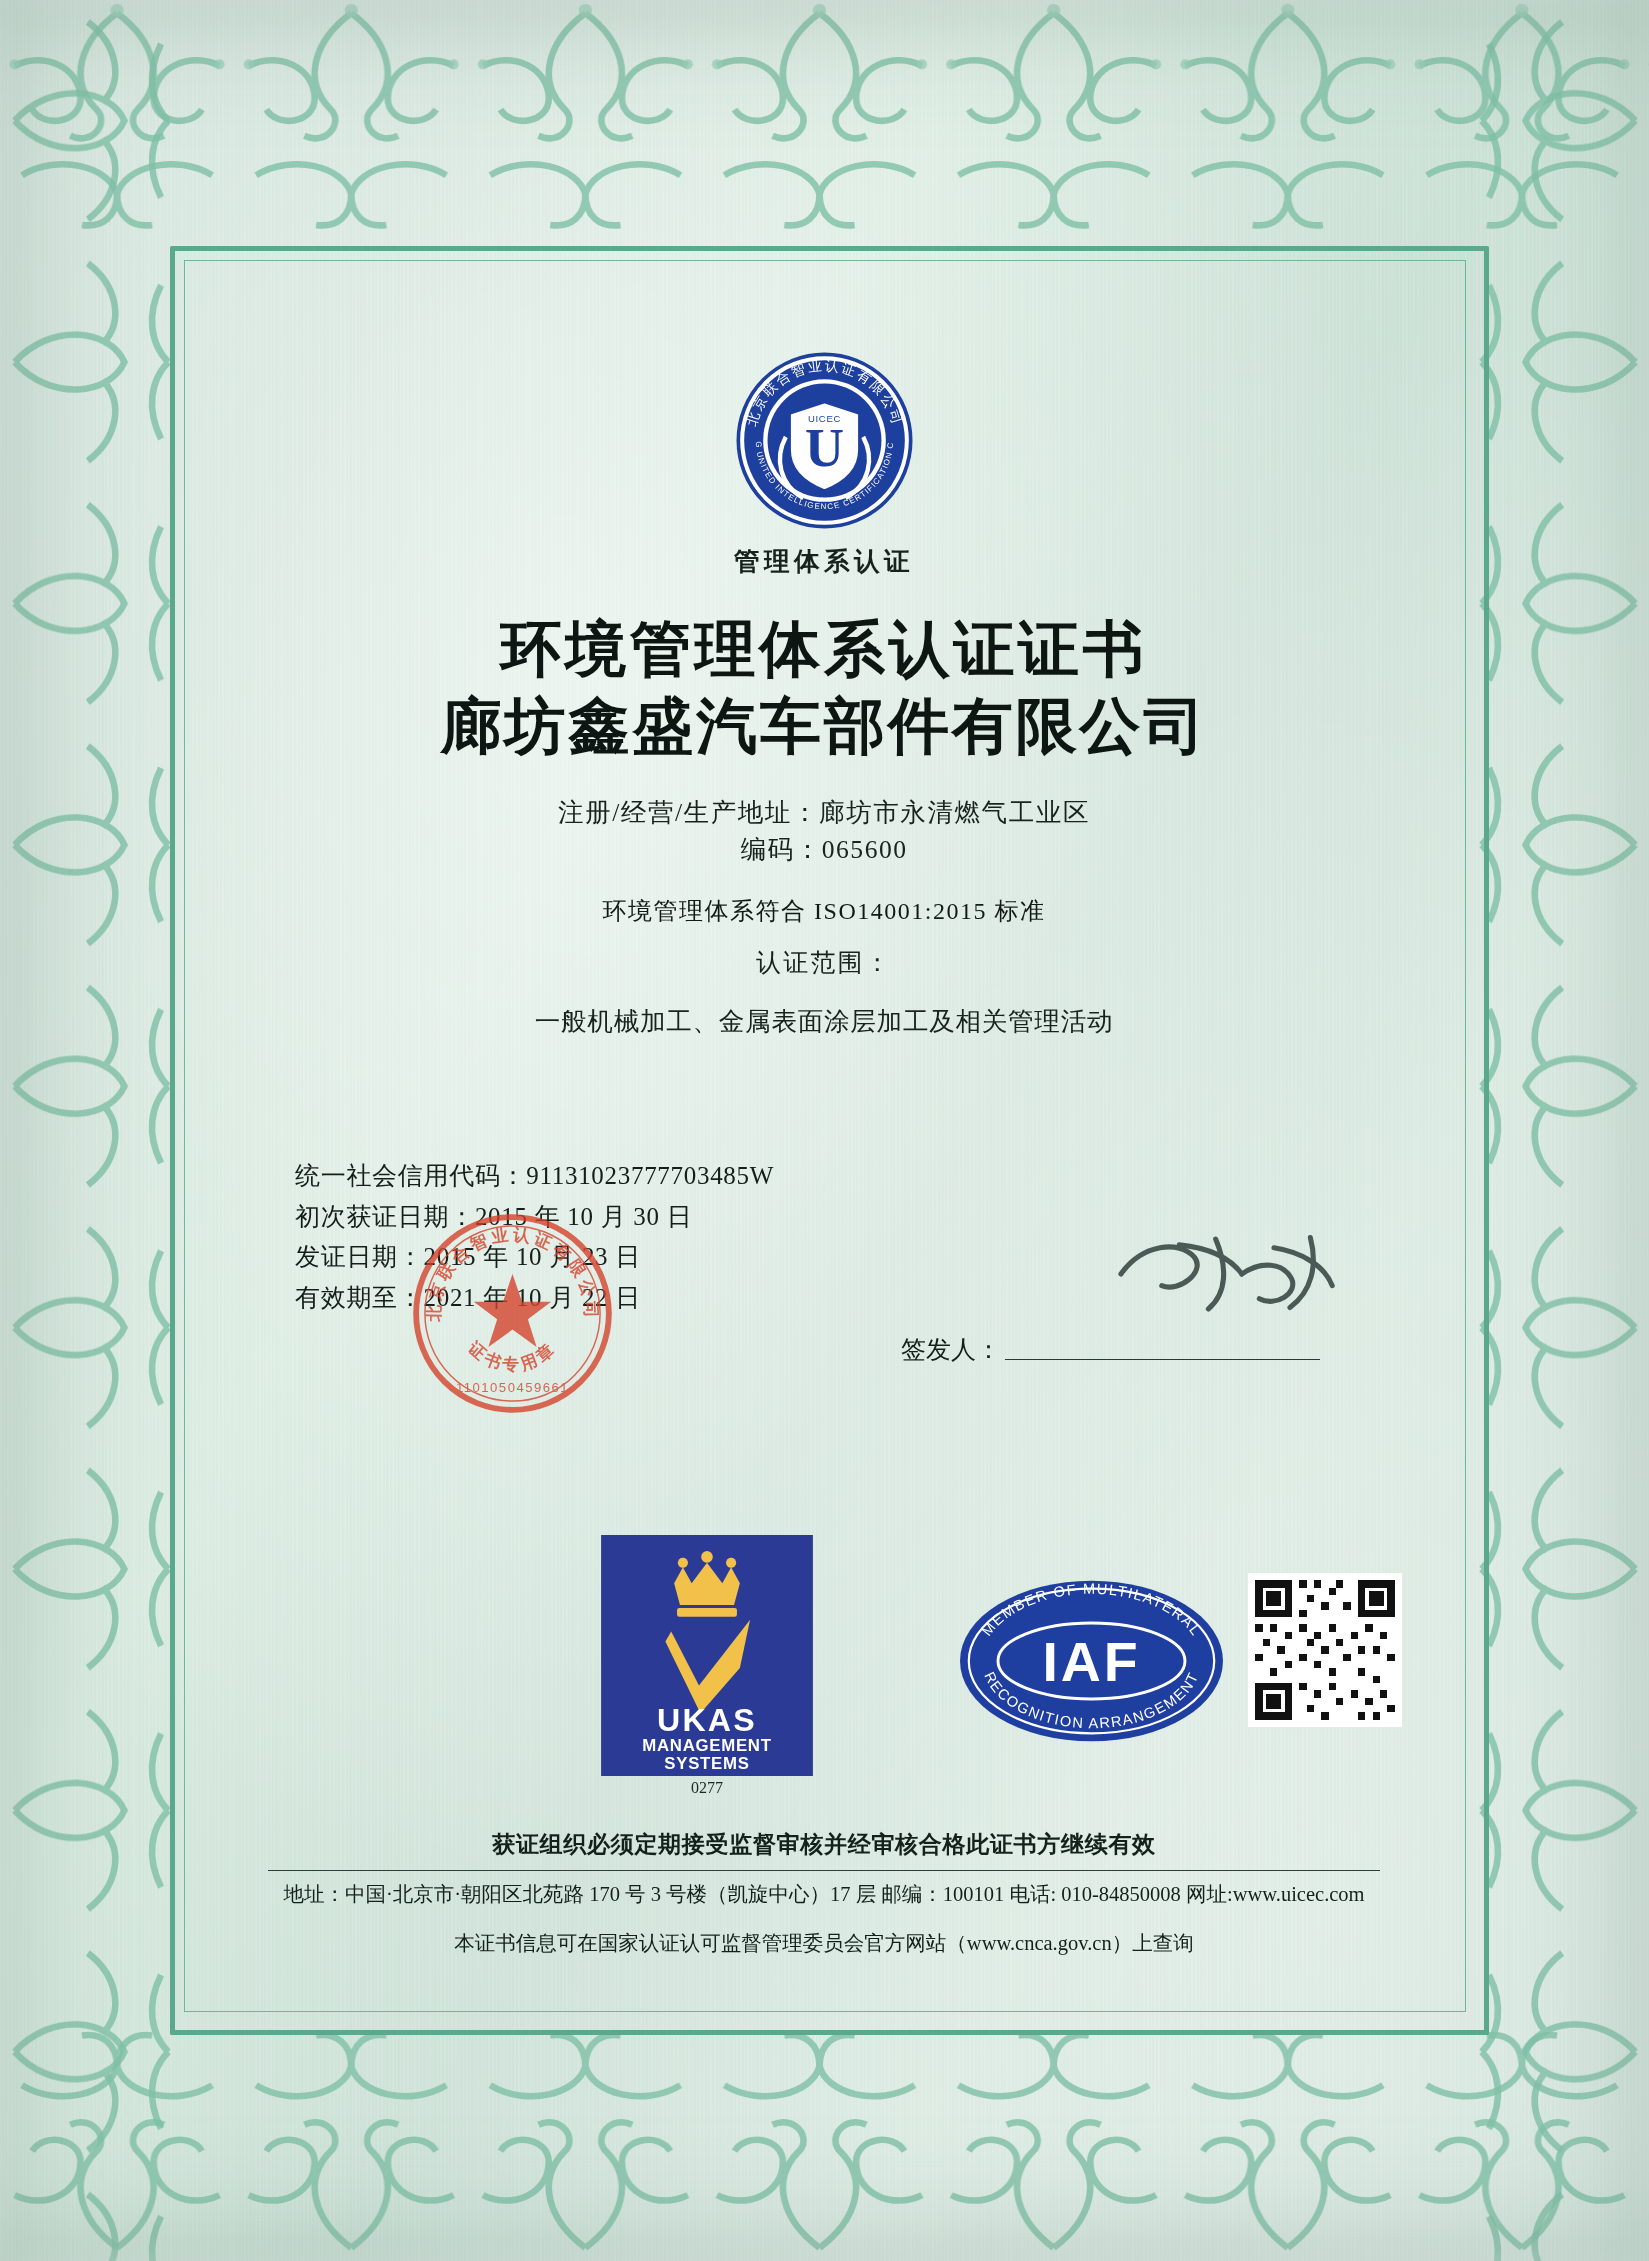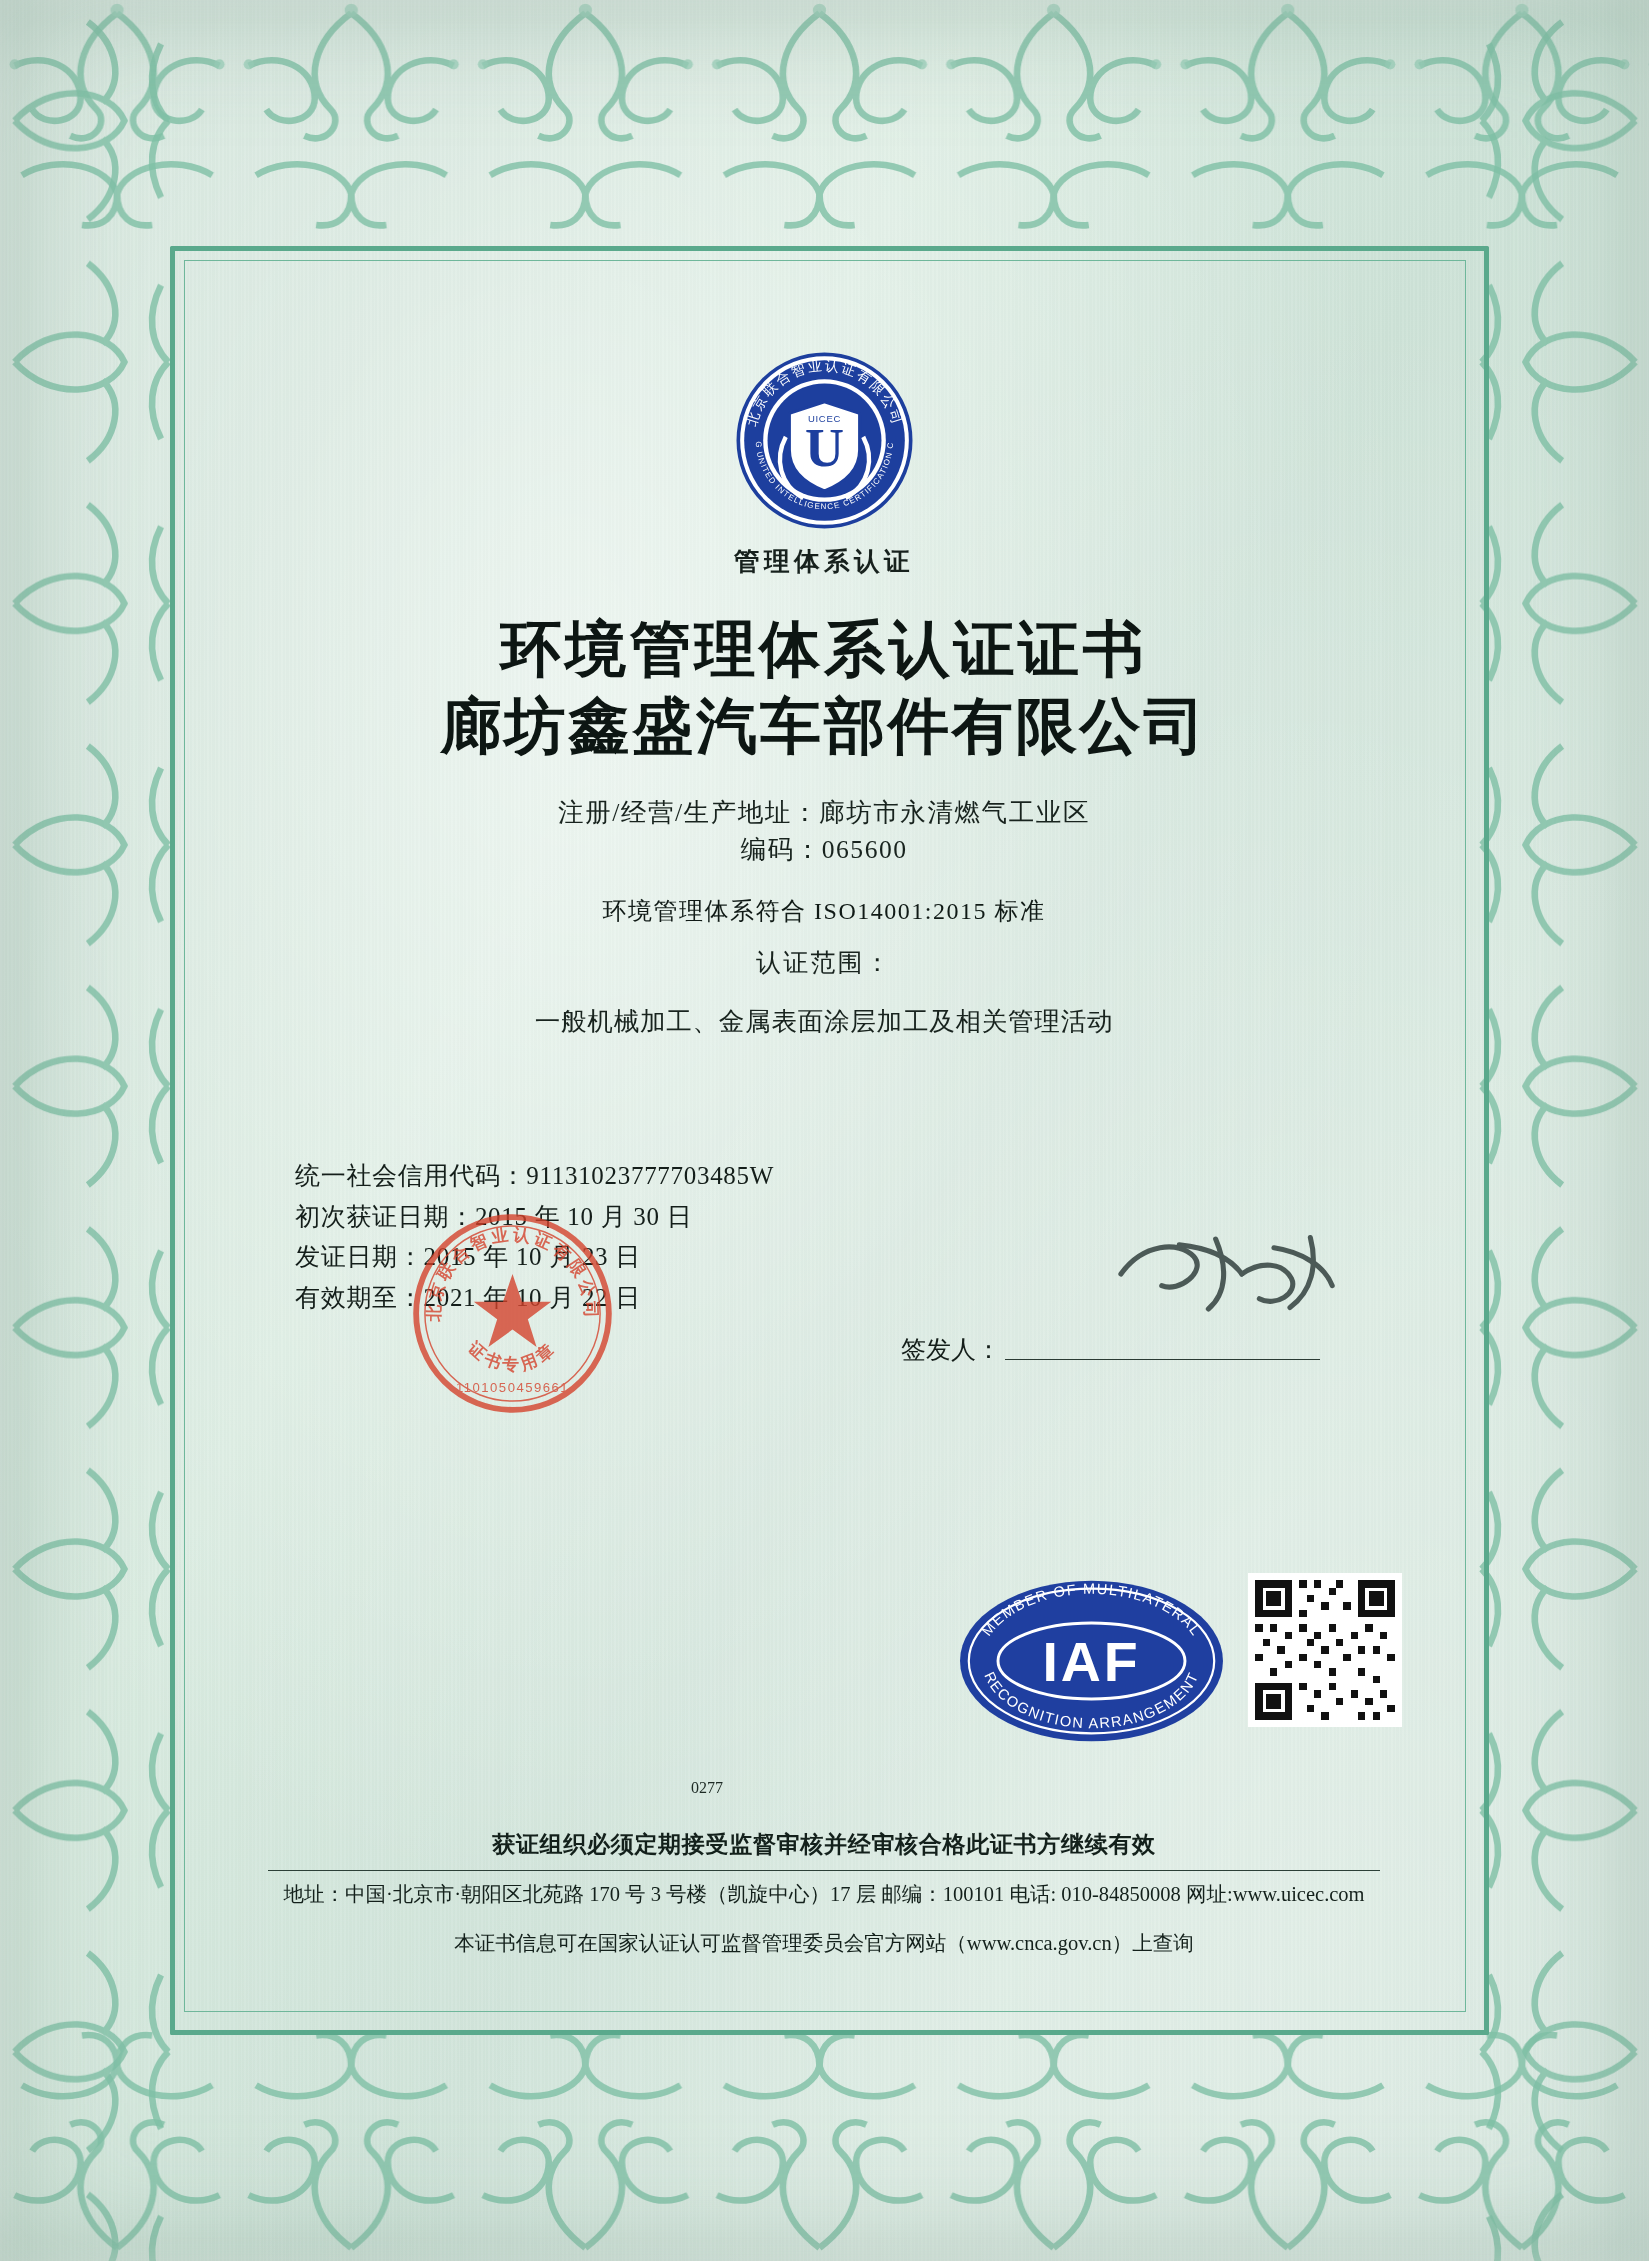--- a/index.html
+++ b/index.html
@@ -313,20 +313,38 @@
         <path d="M250 34 C 290 40, 320 60, 330 86"></path>
         <path d="M300 20 C 310 58, 302 94, 272 116"></path>
       </g>
     </svg>
   </div>
 
   <div id="sign-area">
     <span id="sign-label">签发人：</span><span id="sign-rule"></span>
   </div>
 
+  <div id="ukas">
+    <svg width="212" height="241" viewBox="0 0 290 330">
+      <rect x="0" y="0" width="290" height="330" fill="#2b3a94"></rect>
+
+      <g fill="#f2c14a">
+        <path d="M100 66 L112 44 L124 66 L145 38 L166 66 L178 44 L190 66 L182 96 L108 96 Z"></path>
+        <rect x="104" y="100" width="82" height="12" rx="3"></rect>
+        <circle cx="112" cy="38" r="7"></circle>
+          <circle cx="145" cy="30" r="8"></circle>
+          <circle cx="178" cy="38" r="7"></circle>
+      </g>
+
+      <path d="M96 132 L134 206 L204 116 L190 182 L136 244 L88 146 Z" fill="#f2c14a"></path>
+      <text x="145" y="268" font-family="Liberation Sans, sans-serif" font-size="44" font-weight="700" fill="#ffffff" text-anchor="middle" letter-spacing="3">UKAS</text>
+      <text x="145" y="296" font-family="Liberation Sans, sans-serif" font-size="23" font-weight="700" fill="#ffffff" text-anchor="middle" letter-spacing="1">MANAGEMENT</text>
+      <text x="145" y="320" font-family="Liberation Sans, sans-serif" font-size="23" font-weight="700" fill="#ffffff" text-anchor="middle" letter-spacing="1">SYSTEMS</text>
+    </svg>
+  </div>
   <div id="ukas-code">0277</div>
 
   <div id="iaf">
     <svg width="271" height="168" viewBox="0 0 370 230">
       <ellipse cx="185" cy="115" rx="180" ry="110" fill="#1f3fa0"></ellipse>
       <ellipse cx="185" cy="115" rx="168" ry="99" fill="none" stroke="#ffffff" stroke-width="3"></ellipse>
       <ellipse cx="185" cy="115" rx="128" ry="52" fill="none" stroke="#ffffff" stroke-width="4"></ellipse>
       <text x="185" y="142" font-family="Liberation Sans, sans-serif" font-size="76" font-weight="700" fill="#ffffff" text-anchor="middle" letter-spacing="4">IAF</text>
       <defs>
         <path id="iafTop" d="M185 115 m -150,0 a 150,92 0 1,1 300,0" fill="none"></path>

